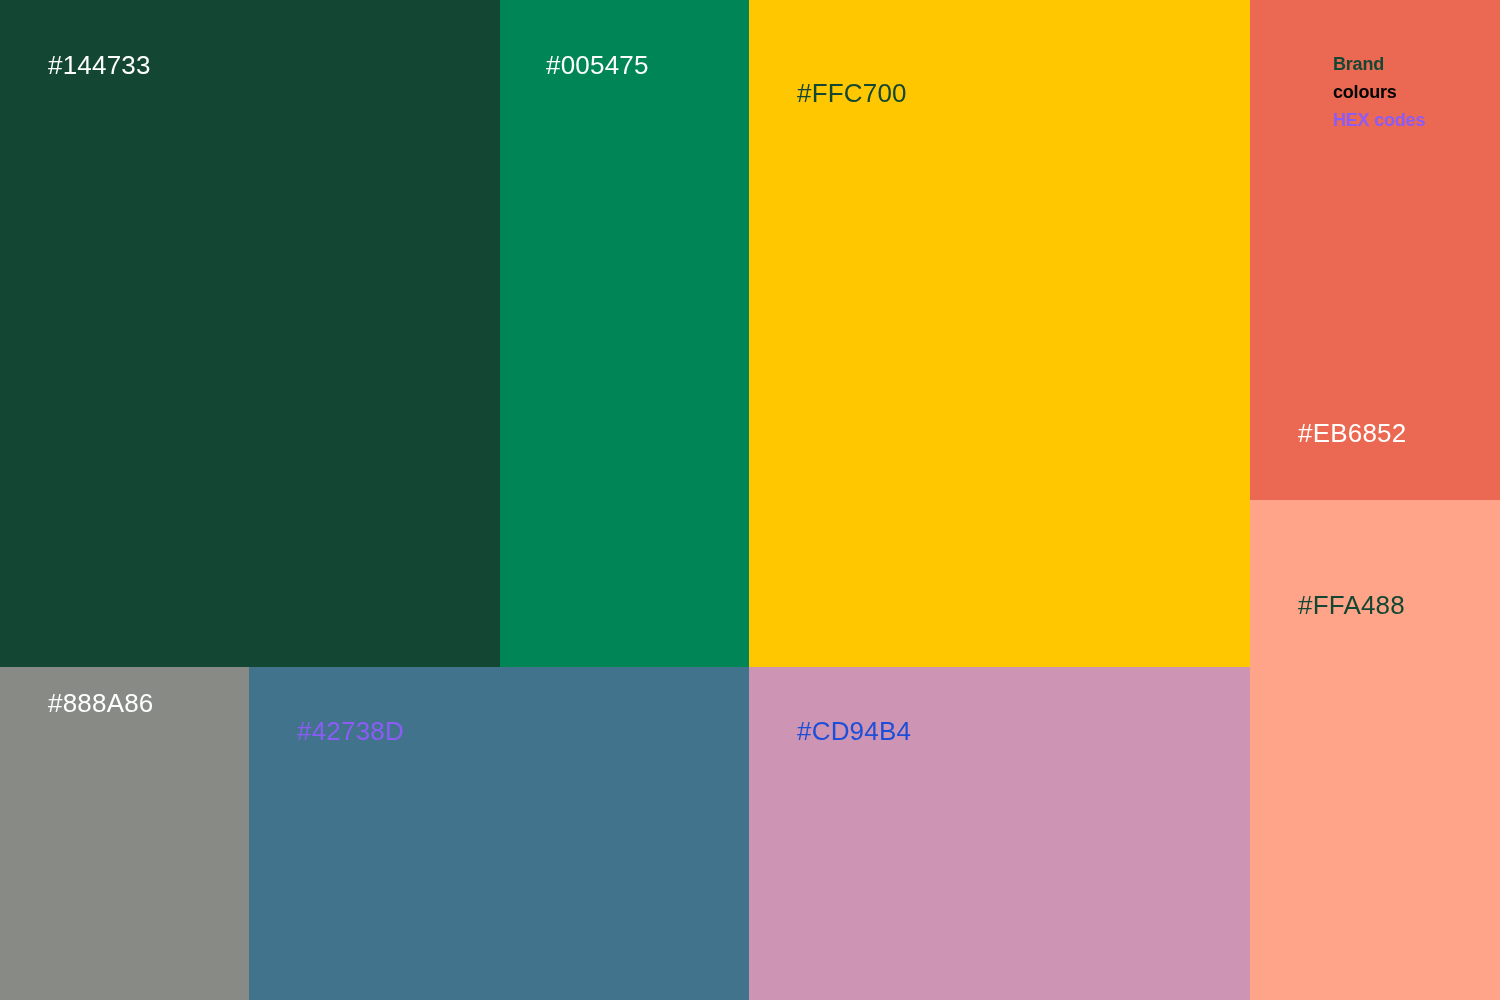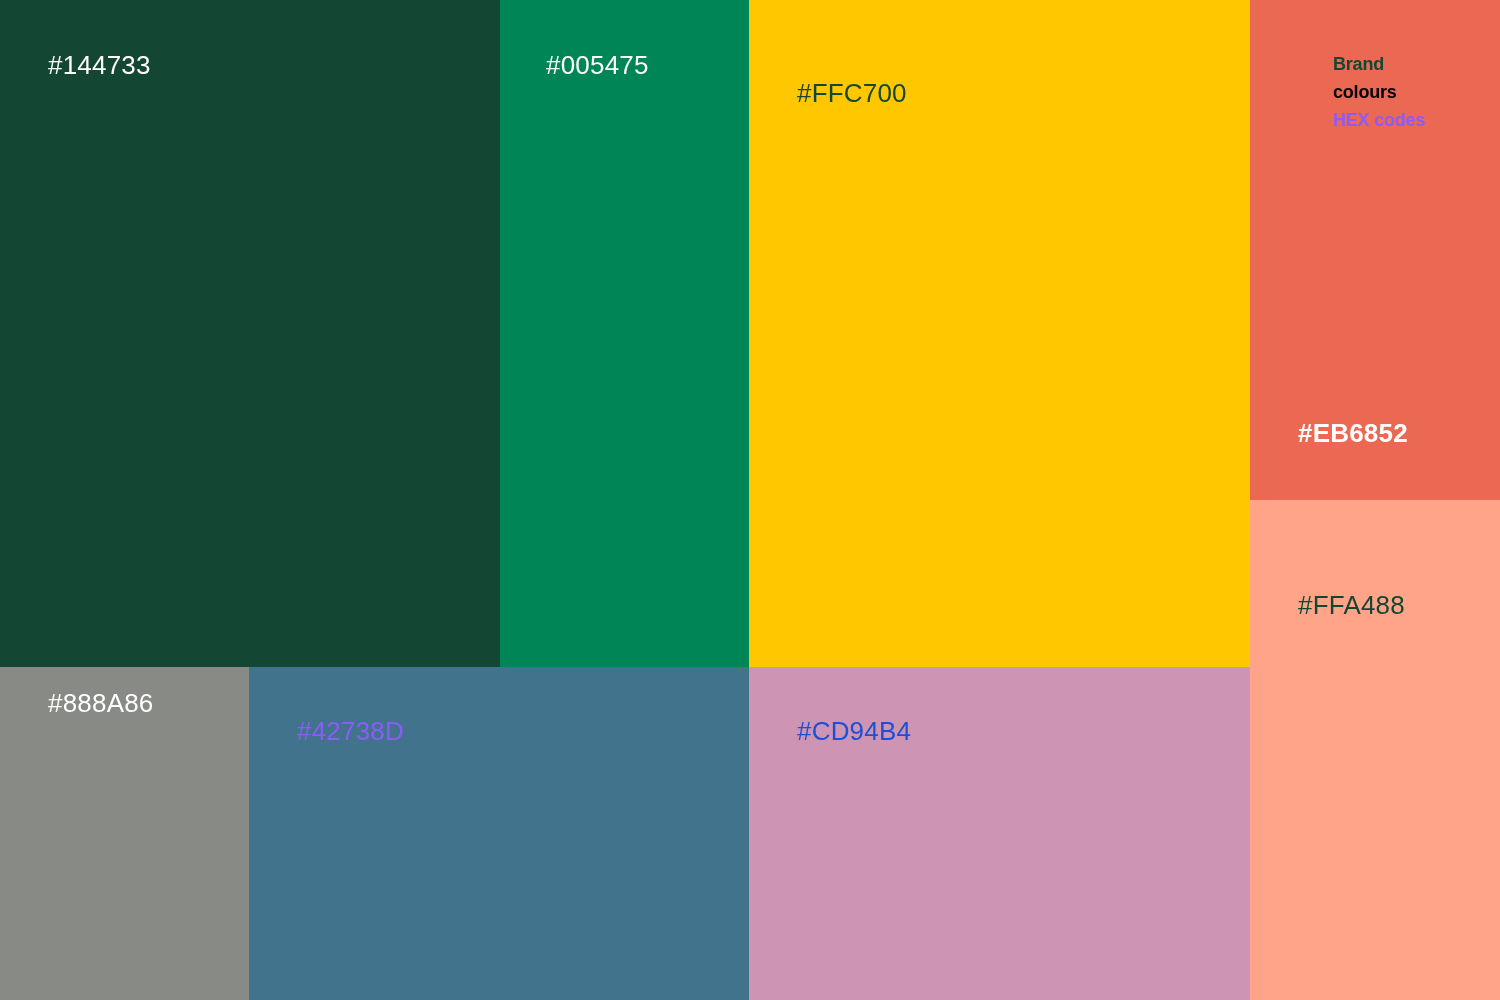--- a/index.html
+++ b/index.html
@@ -75,21 +75,21 @@
   <div class="swatch sw-darkgreen" style="background-color: rgb(20, 71, 51);"></div>
   <div class="swatch-label lbl-darkgreen" style="color: rgb(255, 255, 255);">#144733</div>
 
   <div class="swatch sw-green" style="background-color: rgb(0, 134, 86);"></div>
   <div class="swatch-label lbl-green" style="color: rgb(255, 255, 255);">#005475</div>
 
   <div class="swatch sw-yellow" style="background-color: rgb(255, 199, 0);"></div>
   <div class="swatch-label lbl-yellow" style="color: rgb(20, 71, 51);">#FFC700</div>
 
   <div class="swatch sw-coral" style="background-color: rgb(235, 104, 82);"></div>
-  <div class="swatch-label lbl-coral" style="color: rgb(255, 255, 255); font-weight: bold;">#EB6852</div>
+  <div class="swatch-label lbl-coral" style="color: rgb(255, 255, 255);">#EB6852</div>
 
   <div class="swatch sw-salmon" style="background-color: rgb(255, 164, 136);"></div>
   <div class="swatch-label lbl-salmon" style="color: rgb(20, 71, 51); margin-top: 42px;">#FFA488</div>
 
   <div class="swatch sw-grey" style="background-color: rgb(136, 138, 134);"></div>
   <div class="swatch-label lbl-grey" style="color: rgb(255, 255, 255);">#888A86</div>
 
   <div class="swatch sw-blue" style="background-color: rgb(66, 115, 141);"></div>
   <div class="swatch-label lbl-blue" style="color: #8b5cf6;">#42738D</div>
 

